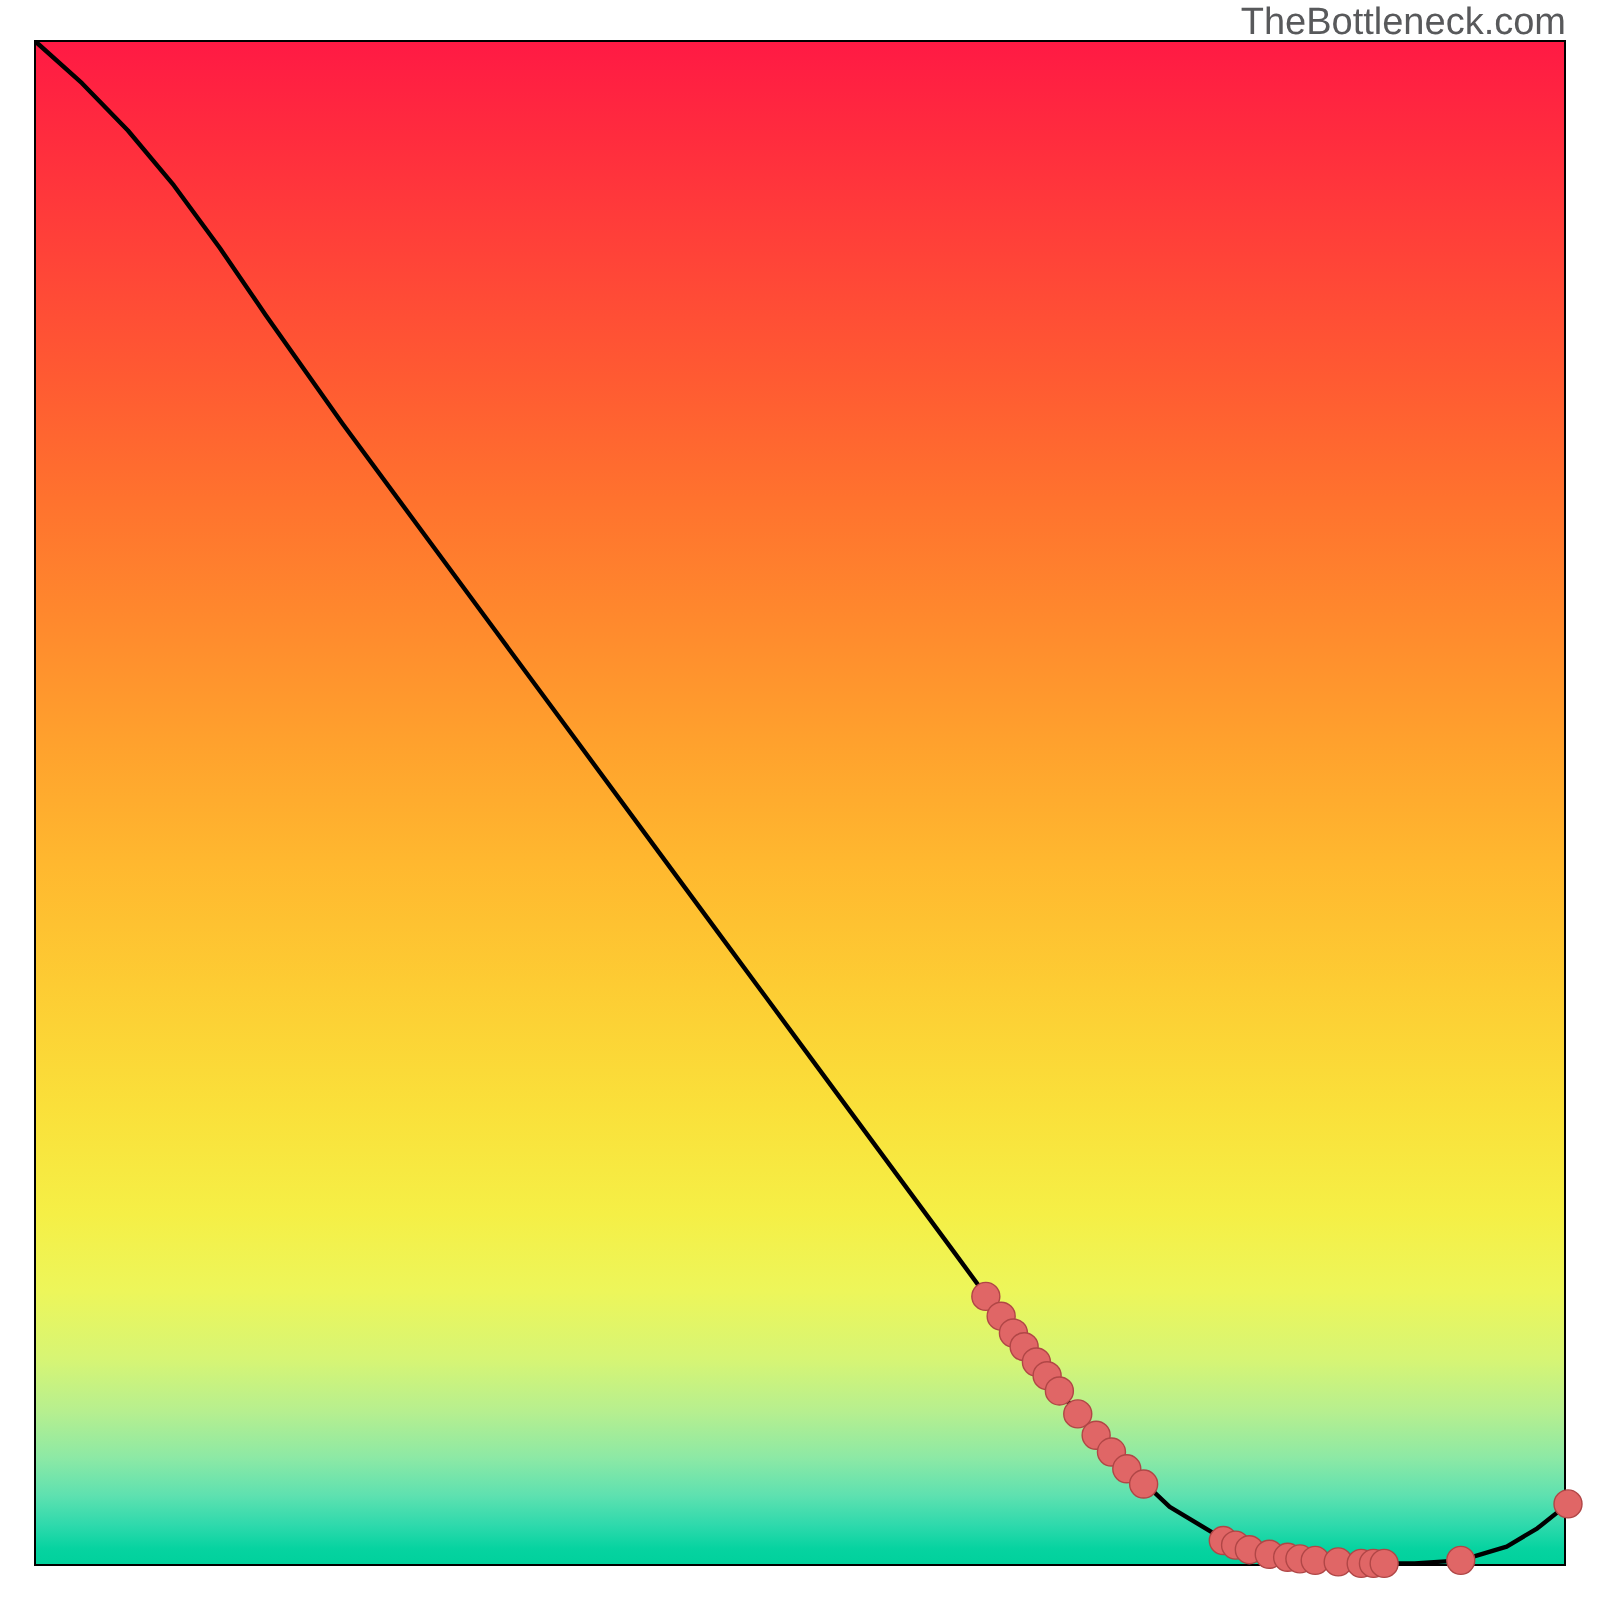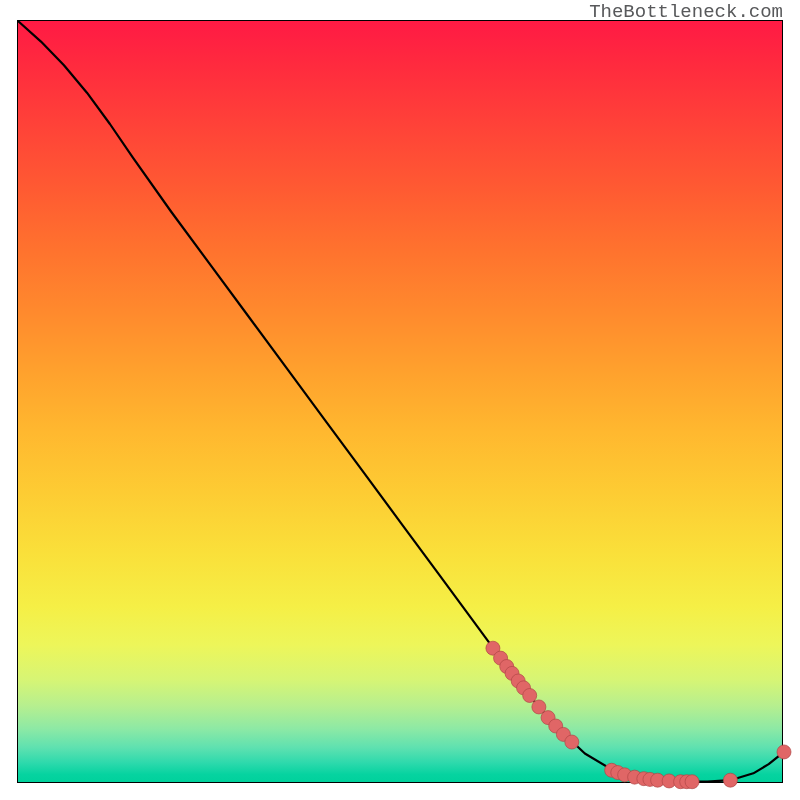--- a/index.html
+++ b/index.html
@@ -45,21 +45,21 @@
       #06d3a0 99%,
       #00d19c 100%
     );
     border: 1px solid #000;
     box-sizing: border-box;
   }
   .watermark {
     position: absolute;
     top: 1px;
     right: 17px;
-    font-family: Liberation Mono, monospace;
+    font-family: Liberation Sans, sans-serif;
     font-size: 19px;
     color: #58595b;
     letter-spacing: 0px;
   }
   svg.curve {
     position: absolute;
     left: 0;
     top: 0;
     width: 766px;
     height: 763px;

